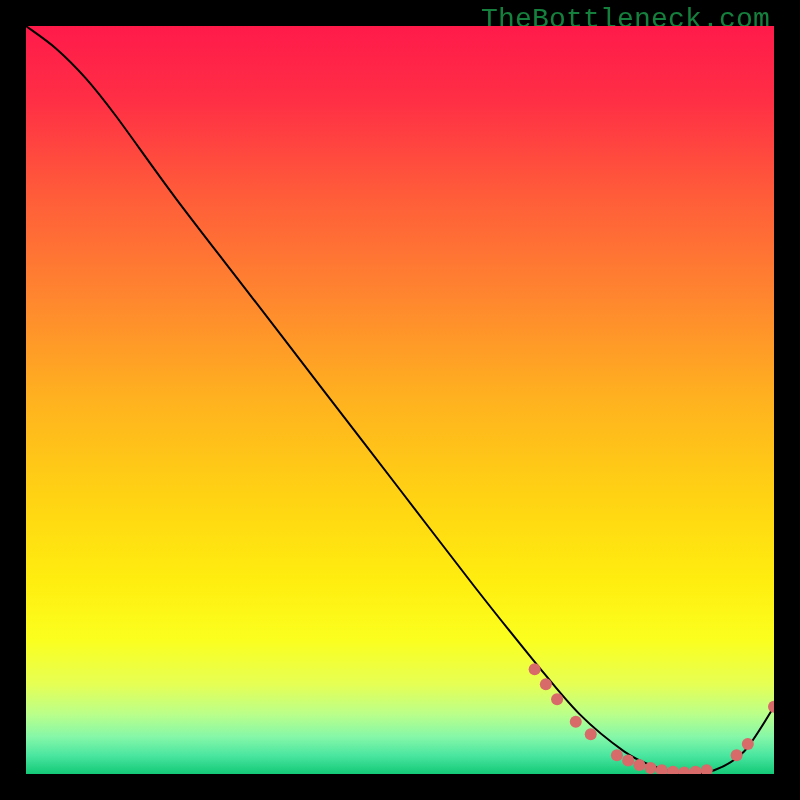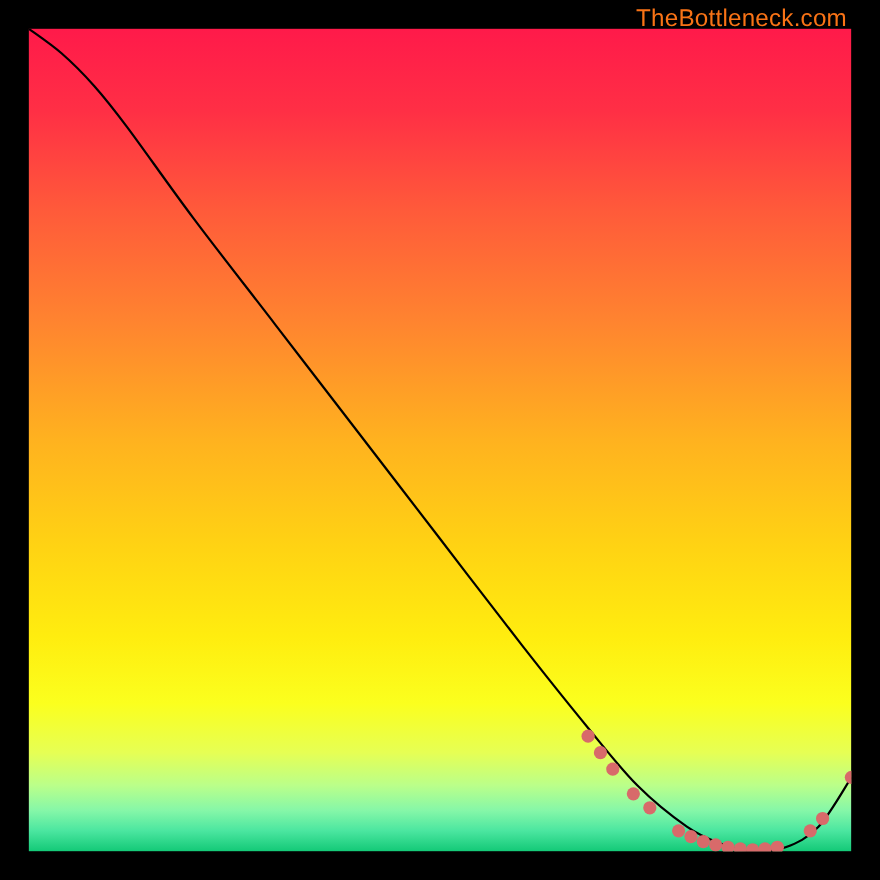--- a/index.html
+++ b/index.html
@@ -31,24 +31,25 @@
   .curve-svg {
     position: absolute;
     left: 0; top: 0;
     width: 748px;
     height: 748px;
   }
   .watermark {
     position: absolute;
     top: 4px;
     right: 30px;
-    color: #f97316;
-    font-size: 22px;
+    color: #15803d;
+    font-size: 28px;
     letter-spacing: 0.2px;
     user-select: none;
+    font-family: Liberation Mono, monospace;
   }
 </style>
 </head>
 <body>
 
 <div class="stage">
 
   <div class="watermark">TheBottleneck.com</div>
 
   <div class="plot">

